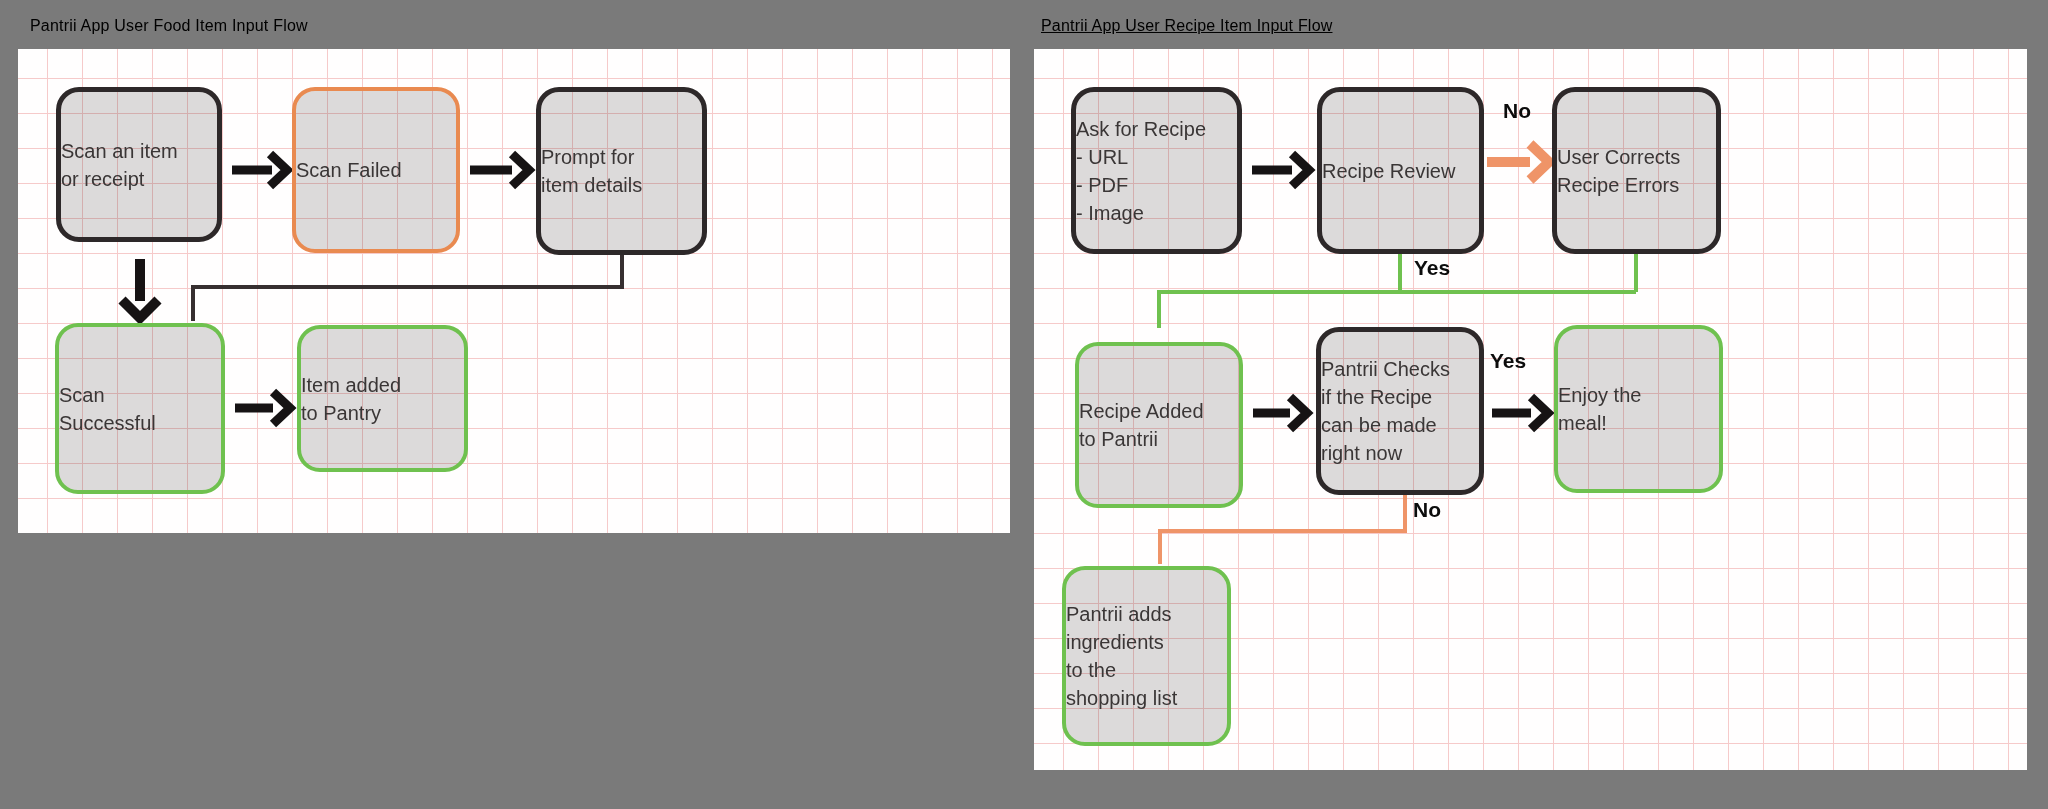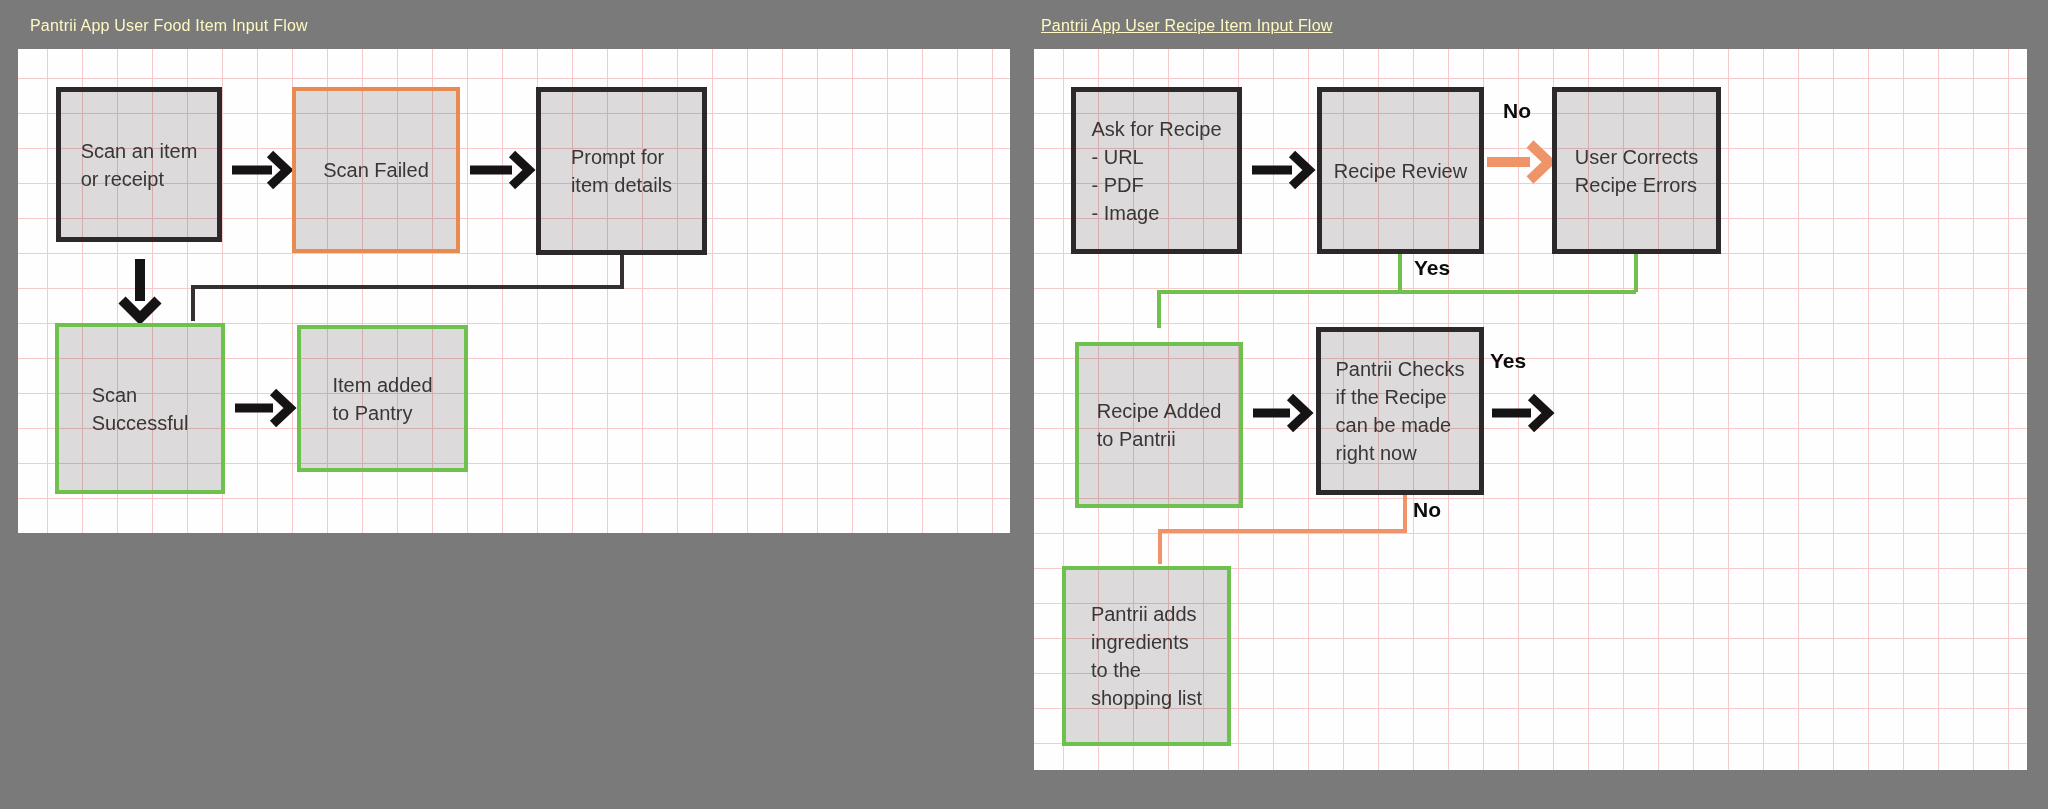--- a/index.html
+++ b/index.html
@@ -3,42 +3,42 @@
 <meta charset="utf-8">
 <style>
   html,body{margin:0;padding:0;}
   body{
     width:2048px;height:809px;position:relative;overflow:hidden;
     background:#7a7a7a;
     font-family:"Liberation Sans","DejaVu Sans",sans-serif;
   }
   .section-title{
     position:absolute;top:17px;
-    font-size:16px;letter-spacing:.2px;color:#fef9c3;
+    font-size:16px;letter-spacing:.2px;color:#000000;
     white-space:nowrap;
   }
   #title-left{left:30px;}
   #title-right{left:1041px;text-decoration:underline;}
   .canvas{
     position:absolute;
     background-color:#fffefe;
     background-image:
       linear-gradient(to right,#f6caca 1.5px,transparent 1.5px),
       linear-gradient(to bottom,#f6caca 1.5px,transparent 1.5px);
     background-size:35px 35px;
     background-position:-6px -6px;
   }
   #canvas-left{left:18px;top:49px;width:992px;height:484px;}
   #canvas-right{left:1034px;top:49px;width:993px;height:721px;}
   .connectors{position:absolute;left:0;top:0;}
   .node{
     position:absolute;box-sizing:border-box;
-    display:flex;align-items:center;justify-content:center;
+    display:flex;align-items:center;
     background:rgba(33,28,28,0.155);
-    color:#3a3636;font-size:20px;line-height:28px;
+    color:#3a3636;font-size:20px;line-height:28px;border-radius:23px;
   }
   .node-label{white-space:pre-line;text-align:left;}
   .b-dark{border:5px solid #2d2829;}
   .b-orange{border:4px solid #e98a50;}
   .b-green{border:4px solid #6fc14f;}
   
   #n-scan-item      {left:38px; top:38px; width:166px;height:155px;}
   #n-scan-failed    {left:274px;top:38px; width:168px;height:166px;}
   #n-prompt-details {left:518px;top:38px; width:171px;height:168px;}
   #n-scan-successful{left:37px; top:274px;width:170px;height:171px;}
@@ -153,20 +153,24 @@
   <div class="node b-green" id="n-recipe-added">
     <span class="node-label">Recipe Added
 to Pantrii</span>
   </div>
   <div class="node b-dark" id="n-pantrii-checks">
     <span class="node-label">Pantrii Checks
 if the Recipe
 can be made
 right now</span>
   </div>
+  <div class="node b-green" id="n-enjoy-meal">
+    <span class="node-label">Enjoy the
+meal!</span>
+  </div>
   <div class="node b-green" id="n-pantrii-adds">
     <span class="node-label">Pantrii adds
 ingredients
 to the
 shopping list</span>
   </div>
 
   <div class="edge-label" id="lbl-review-no">No</div>
   <div class="edge-label" id="lbl-review-yes">Yes</div>
   <div class="edge-label" id="lbl-checks-yes">Yes</div>

